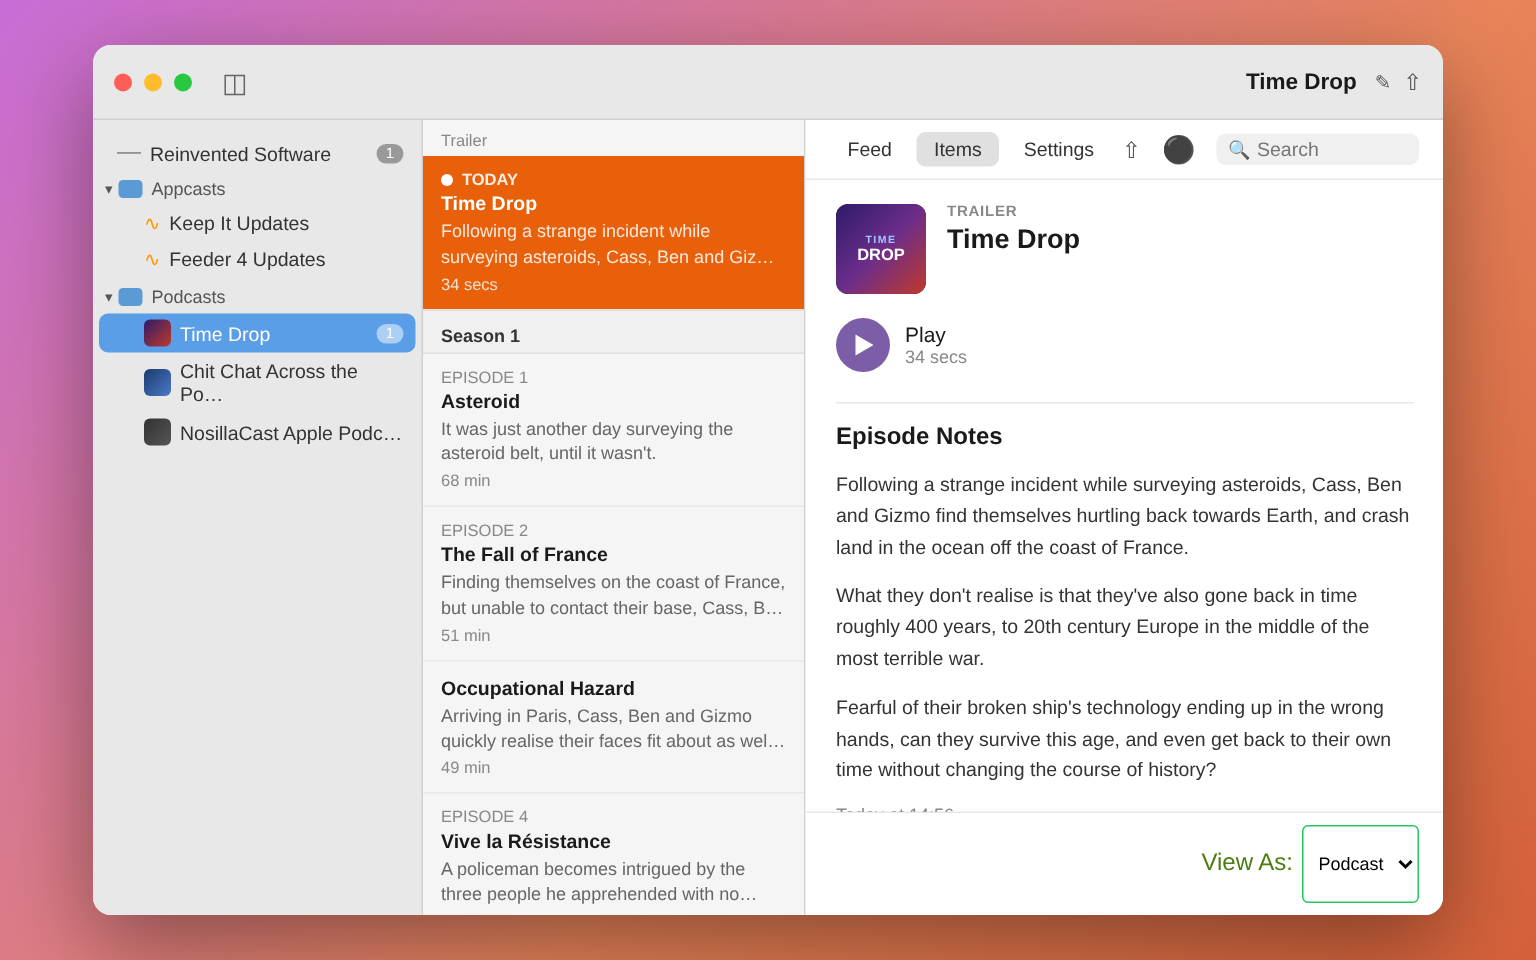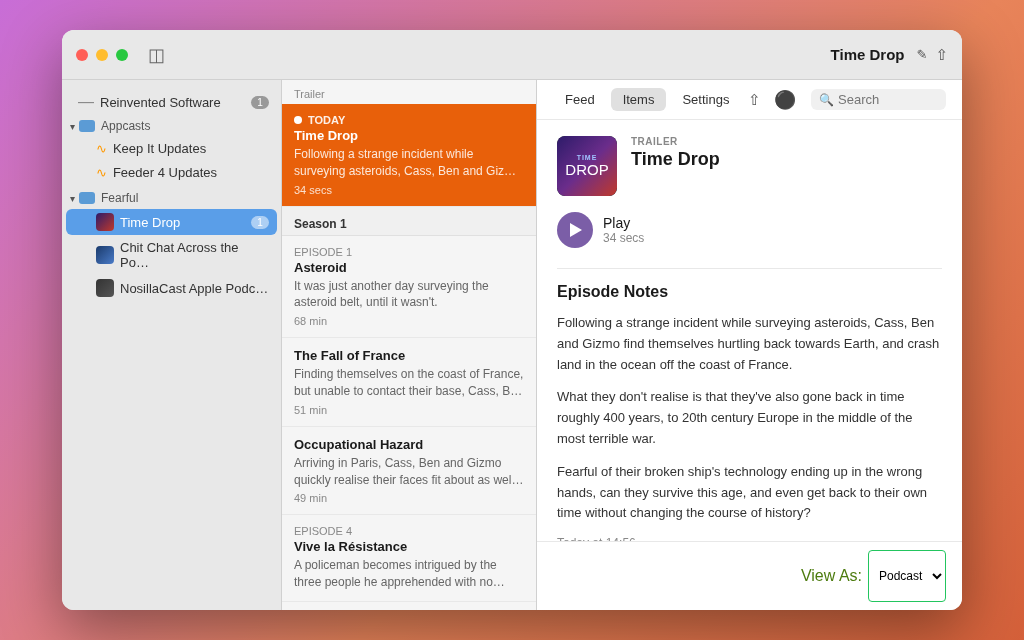--- a/index.html
+++ b/index.html
@@ -291,22 +291,22 @@
     }
     .artwork-text-time {
       color: #a0c4ff;
       font-size: 7px;
       font-weight: 700;
       letter-spacing: 1px;
       text-transform: uppercase;
     }
     .artwork-text-drop {
       color: white;
-      font-size: 15px;
-      font-weight: 400;
+      font-size: 11px;
+      font-weight: 700;
       letter-spacing: 0px;
     }
     .episode-header-info {
       flex: 1;
     }
     .episode-header-tag {
       font-size: 10px;
       font-weight: 600;
       color: #888;
       letter-spacing: 0.5px;
@@ -437,21 +437,21 @@
         <span class="sidebar-item-label">Keep It Updates</span>
       </div>
       <div class="sidebar-item">
         <span class="rss-icon" style="margin-right:6px; font-size:13px; color:#f90;">∿</span>
         <span class="sidebar-item-label">Feeder 4 Updates</span>
       </div>
 
       <div class="sidebar-group-header" style="margin-top:4px;">
         <span class="chevron">▾</span>
         <span style="display:inline-block; width:16px; height:12px; background:#5b9bd5; border-radius:3px; margin-right:6px; flex-shrink:0;"></span>
-        <span>Fearful</span>
+        <span>Podcasts</span>
       </div>
       <div class="sidebar-item active">
         <span style="display:inline-block; width:18px; height:18px; border-radius:4px; background: linear-gradient(135deg, #2d1b69, #c0392b); margin-right:6px; flex-shrink:0;"></span>
         <span class="sidebar-item-label">Time Drop</span>
         <span class="sidebar-badge">1</span>
       </div>
       <div class="sidebar-item">
         <span style="display:inline-block; width:18px; height:18px; border-radius:4px; background: linear-gradient(135deg, #1a3a6b, #4a7bc8); margin-right:6px; flex-shrink:0;"></span>
         <span class="sidebar-item-label">Chit Chat Across the Po…</span>
       </div>
@@ -477,20 +477,21 @@
       <div class="season-header">Season 1</div>
 
       <div class="episode-item">
         <div class="episode-number">EPISODE 1</div>
         <div class="episode-title">Asteroid</div>
         <div class="episode-desc">It was just another day surveying the asteroid belt, until it wasn't.</div>
         <div class="episode-duration">68 min</div>
       </div>
 
       <div class="episode-item">
+        <div class="episode-number">EPISODE 2</div>
         <div class="episode-title">The Fall of France</div>
         <div class="episode-desc">Finding themselves on the coast of France, but unable to contact their base, Cass, Ben and Gizmo look for help find the world isn't quite…</div>
         <div class="episode-duration">51 min</div>
       </div>
 
       <div class="episode-item">
         <div class="episode-title">Occupational Hazard</div>
         <div class="episode-desc">Arriving in Paris, Cass, Ben and Gizmo quickly realise their faces fit about as well as their stolen clothes.</div>
         <div class="episode-duration">49 min</div>
       </div>

